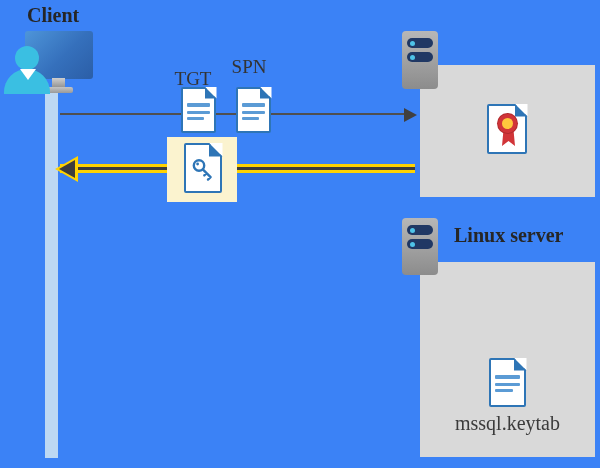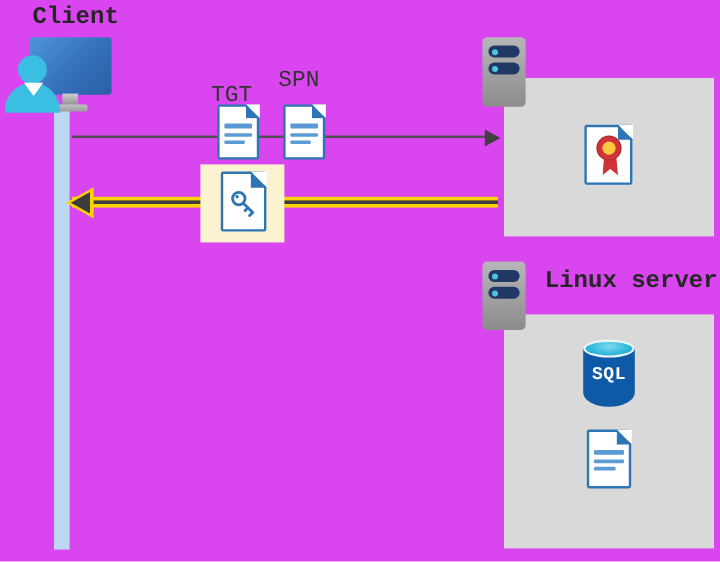--- a/index.html
+++ b/index.html
@@ -1,18 +1,18 @@
 <!DOCTYPE html>
 <html><head>
 <meta charset="utf-8">
 <style>
   html,body{margin:0;padding:0;background:#fff;}
   #stage{
-    position:relative;width:600px;height:468px;background:#d946ef;overflow:hidden;
-    font-family:Liberation Mono, monospace;color:#262626;
+    position:relative;width:600px;height:468px;background:#3b82f6;overflow:hidden;
+    font-family:Liberation Serif, serif;color:#262626;
   }
   .abs{position:absolute;}
   .h{font-weight:700;font-size:20px;color:#262626;line-height:24px;}
   .sub{font-weight:400;font-size:19px;color:#333;}
 
   
   .monitor{left:25px;top:31px;width:68px;height:48px;border-radius:3px;
     background:linear-gradient(135deg,#4E95D9 0%,#3570BC 55%,#2B5EA7 100%);}
   .stand-neck{left:52px;top:78px;width:13px;height:10px;
     background:linear-gradient(#cfcfcf,#8f8f8f);}
@@ -139,30 +139,26 @@
     <div class="ros-inner"></div>
   </div>
 
   <div class="abs panel" style="left:420px;top:262px;height:195px;"></div>
   <div class="abs server" style="left:402px;top:218px;height:57px;">
     <div class="slot"></div>
     <div class="slot" style="margin-top:4px;"></div>
   </div>
   <div class="abs h" style="left:454px;top:223px;">Linux server</div>
 
-  <div class="abs" style="left:486px;top:283px;width:43px;height:57px;">
-    <div class="sql-body"></div>
-    <div class="sql-top"></div>
-    <div class="sql-label">SQL</div>
-  </div>
 
   <div class="abs doc" style="left:489px;top:358px;width:37px;height:49px;">
     <div class="fold-cut" style="width:13px;height:13px;"></div>
     <div class="fold" style="width:13px;height:13px;"></div>
     <div style="padding-top:15px;">
       <div class="dl"></div>
       <div class="dl" style="height:3px;"></div>
       <div class="dl" style="height:3px;width:55%;margin-right:auto;"></div>
     </div>
   </div>
 
+  <div class="abs sub" style="left:420px;top:412px;width:175px;text-align:center;font-size:20px;color:#3B3B3B;">mssql.keytab</div>
 
 </div>
 
 </body></html>

